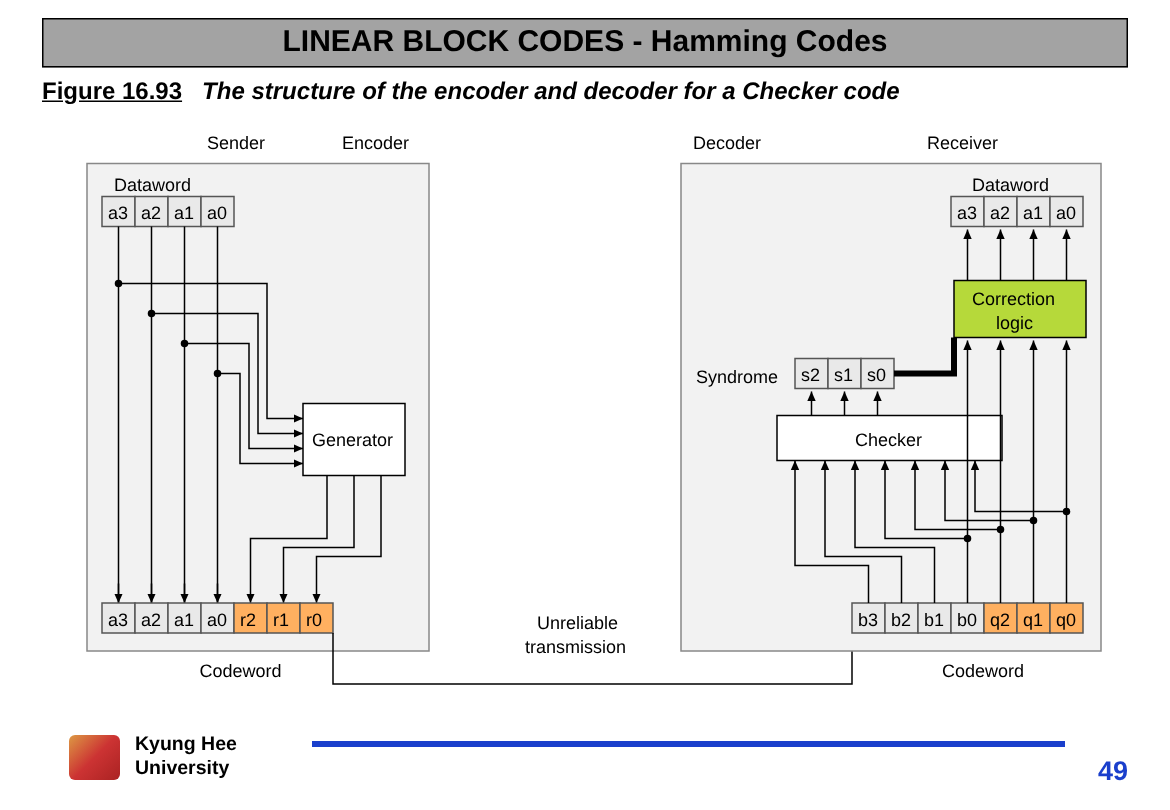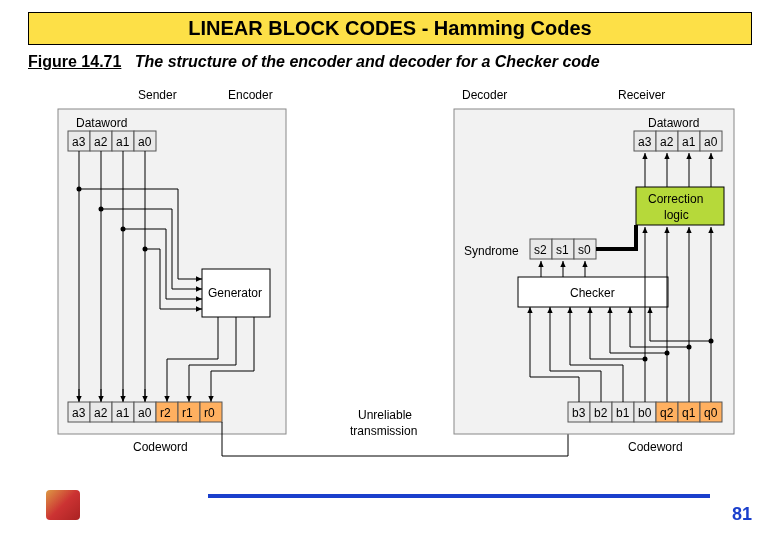--- a/index.html
+++ b/index.html
@@ -7,21 +7,21 @@
     width: 780px;
     height: 540px;
     background: #ffffff;
     font-family: Arial, Helvetica, sans-serif;
     position: relative;
     overflow: hidden;
   }
   .title-banner {
     margin: 12px 28px 0 28px;
     border: 1px solid #000;
-    background: #fde047;
+    background: #a3a3a3;
     text-align: center;
     padding: 4px 0;
     font-weight: bold;
     font-size: 20px;
   }
   .fig-line {
     margin: 8px 28px 0 28px;
     font-size: 16px;
   }
   .fig-num { font-weight: bold; text-decoration: underline; }
@@ -65,21 +65,21 @@
     color: #1a3fcc;
     font-size: 18px;
   }
 </style>
 </head>
 <body>
 
 <div class="title-banner">LINEAR BLOCK CODES - Hamming Codes</div>
 
 <div class="fig-line">
-  <span class="fig-num">Figure 14.71</span>
+  <span class="fig-num">Figure 16.93</span>
   <span> &nbsp;</span>
   <span class="fig-caption">The structure of the encoder and decoder for a Checker code</span>
 </div>
 
 <div class="diagram-wrap">
 <svg viewBox="0 0 724 380" width="724" height="380" font-family="Arial" font-size="12">
   <defs>
     <marker id="arr" viewBox="0 0 10 10" refX="9" refY="5" markerWidth="7" markerHeight="7" orient="auto">
       <path d="M0,1 L9,5 L0,9 z" fill="#000"></path>
     </marker>
@@ -225,15 +225,19 @@
       <line x1="639" y1="274" x2="639" y2="148" stroke="#000" marker-end="url(#arr)"></line>
   <circle cx="661" cy="268" r="2.5"></circle>
       <line x1="661" y1="268" x2="661" y2="148" stroke="#000" marker-end="url(#arr)"></line>
   <circle cx="683" cy="262" r="2.5"></circle>
       <line x1="683" y1="262" x2="683" y2="148" stroke="#000" marker-end="url(#arr)"></line>
 </svg>
 </div>
 
 <div class="footer">
   <div class="uni-logo"></div>
+  <div class="uni-label">
+    <span>Kyung Hee</span><br>
+    <span>University</span>
+  </div>
   <div class="footer-rule"></div>
-  <div class="page-num">81</div>
+  <div class="page-num">49</div>
 </div>
 
 </body></html>

